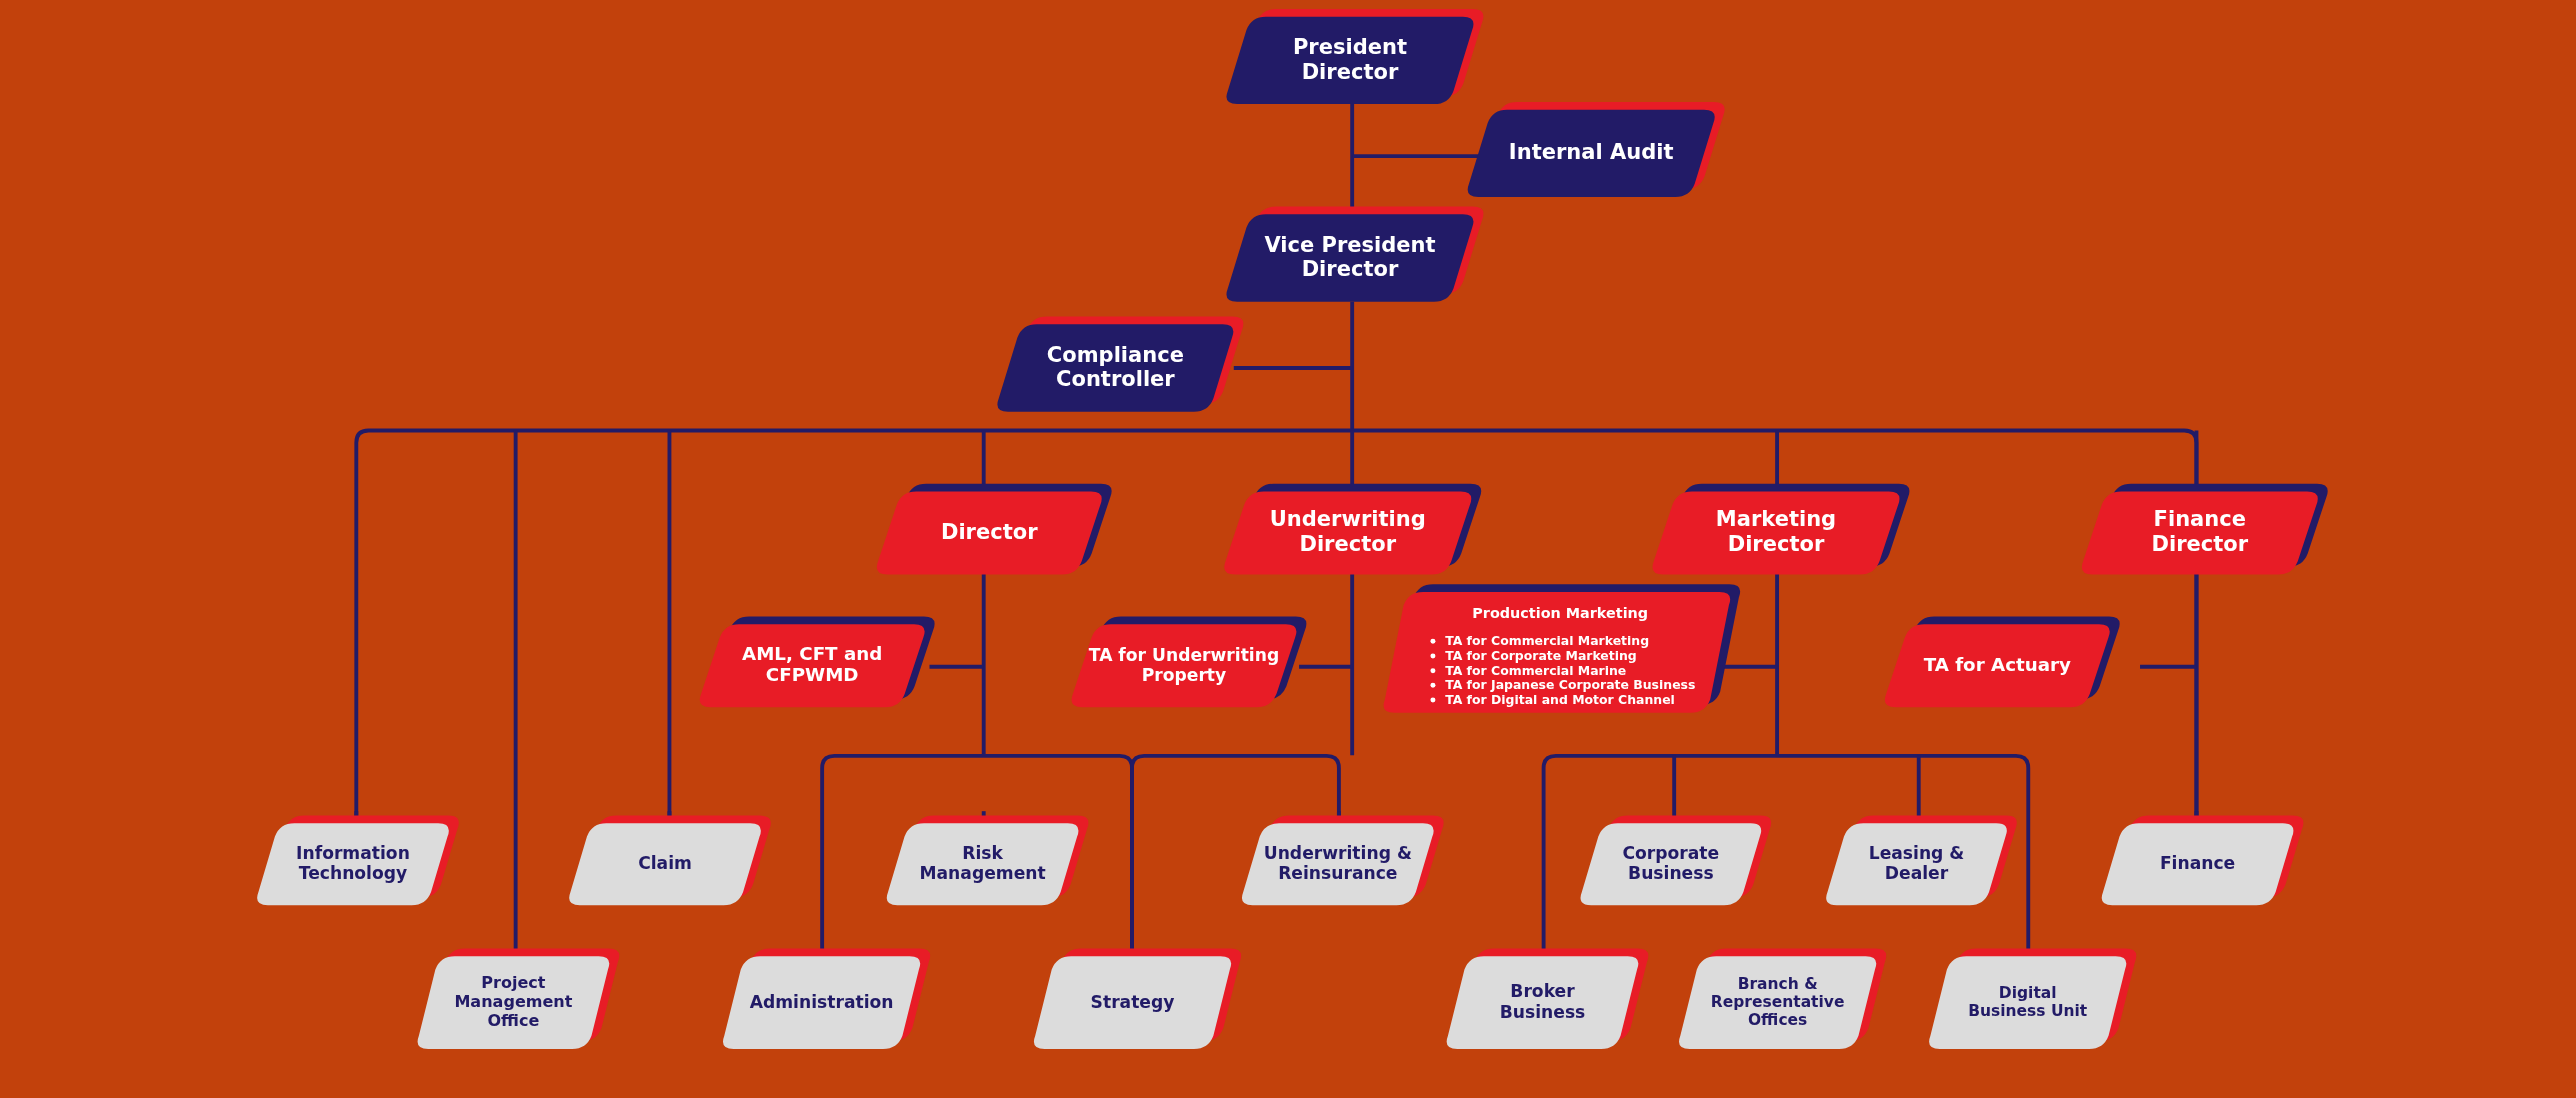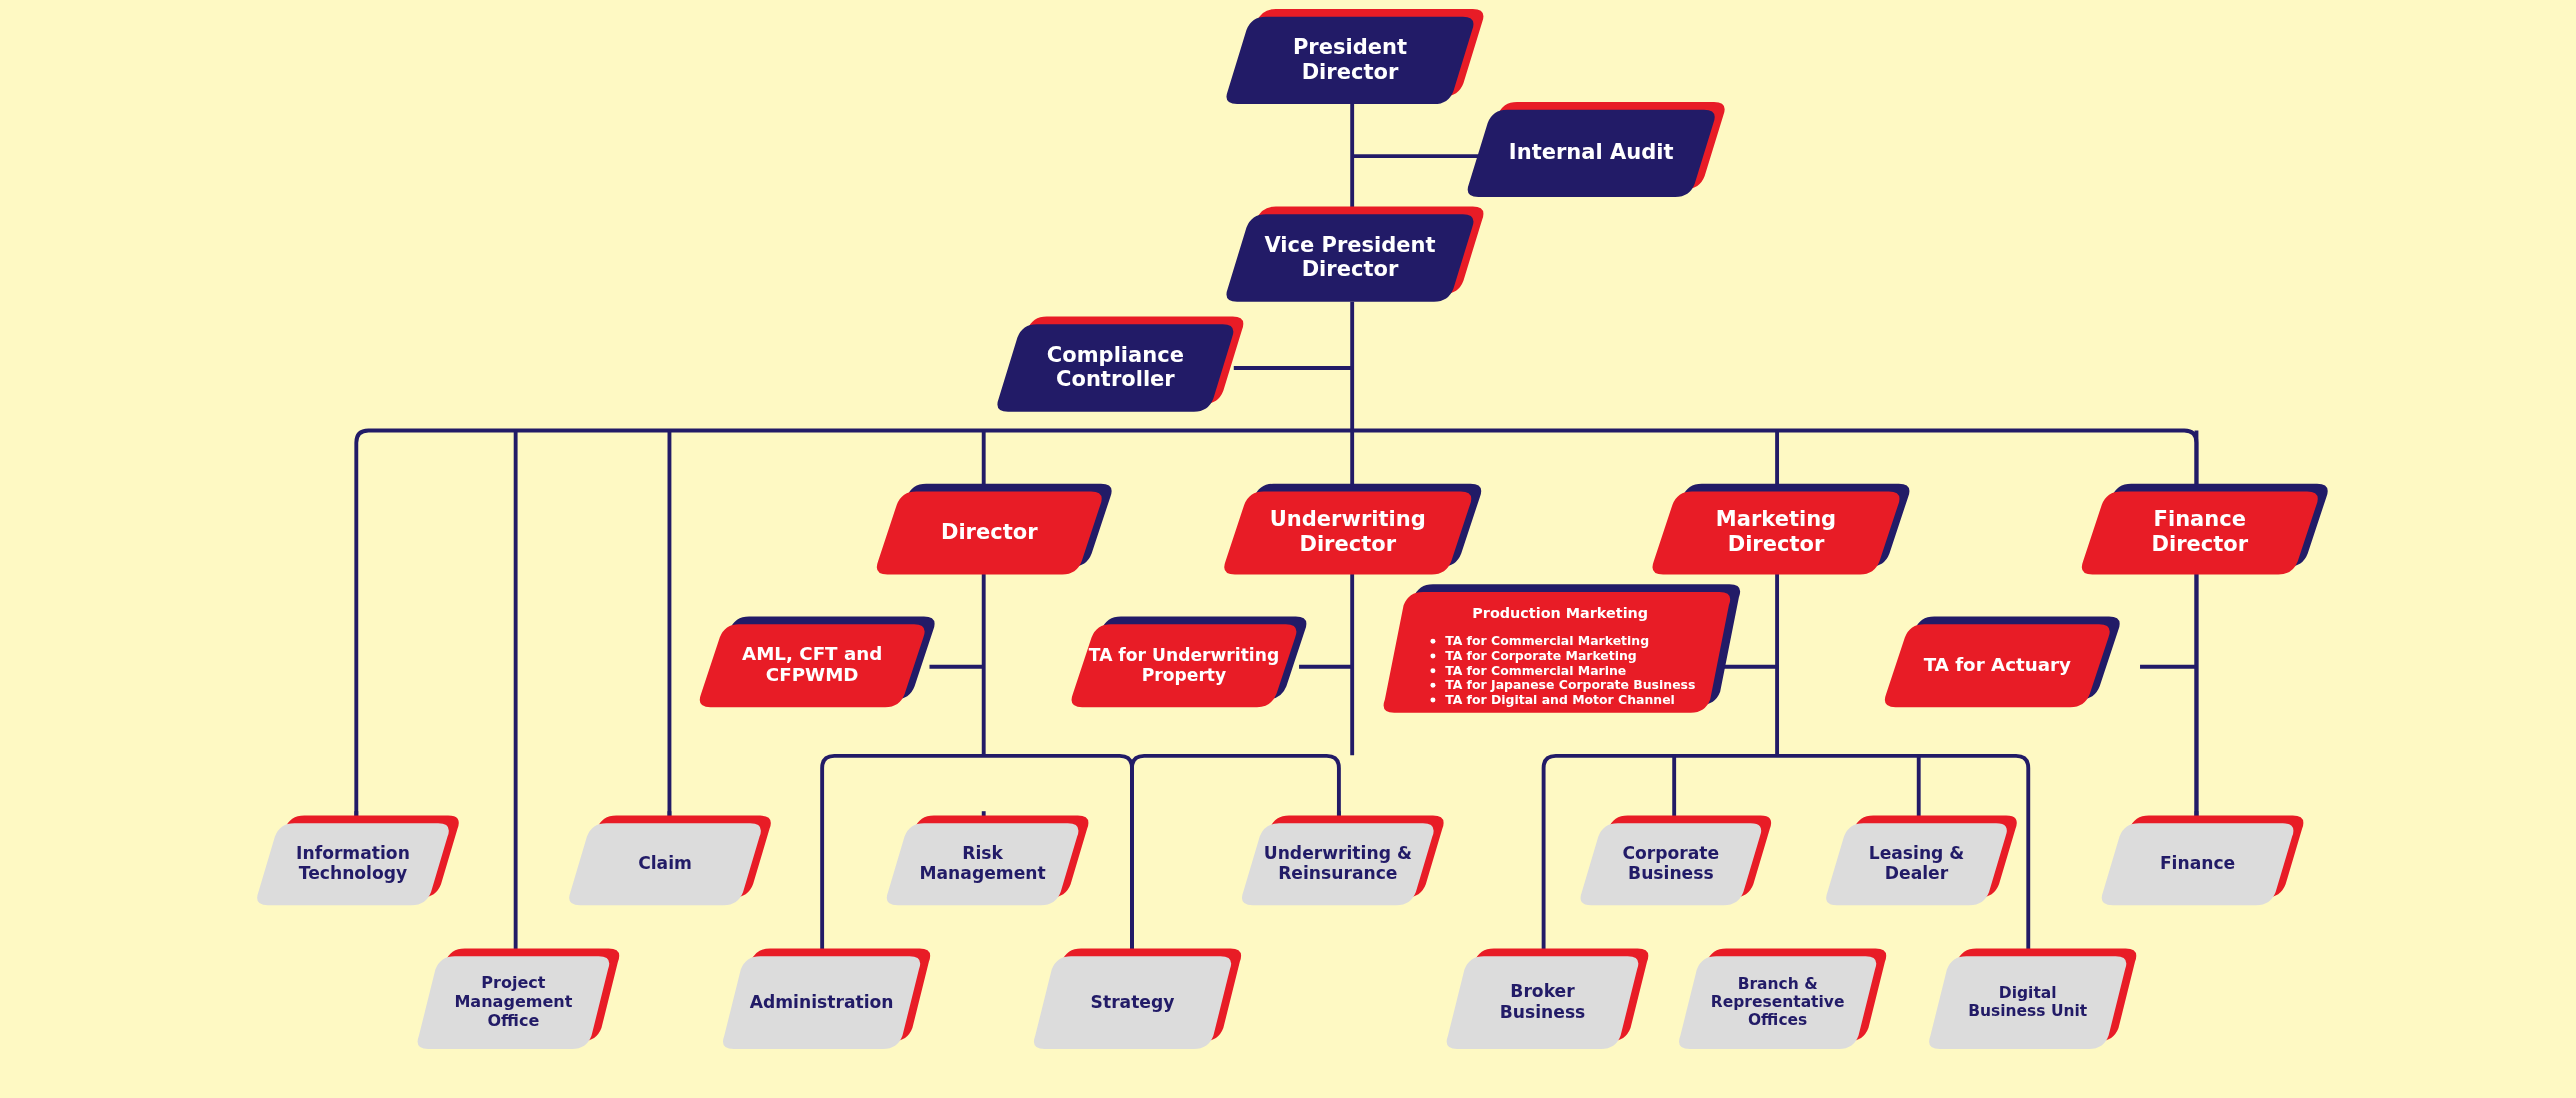--- a/index.html
+++ b/index.html
@@ -7,21 +7,21 @@
     padding: 0;
     background: #ffffff;
   }
   body {
     font-family: "DejaVu Sans", "Liberation Sans", sans-serif;
   }
   #chart-root {
     position: relative;
     width: 2576px;
     height: 1099px;
-    background: #fef9c3;
+    background: #c2410c;
     overflow: hidden;
   }
   svg#org-svg {
     position: absolute;
     top: 0;
     left: 0;
     width: 2576px;
     height: 1099px;
     display: block;
   }

